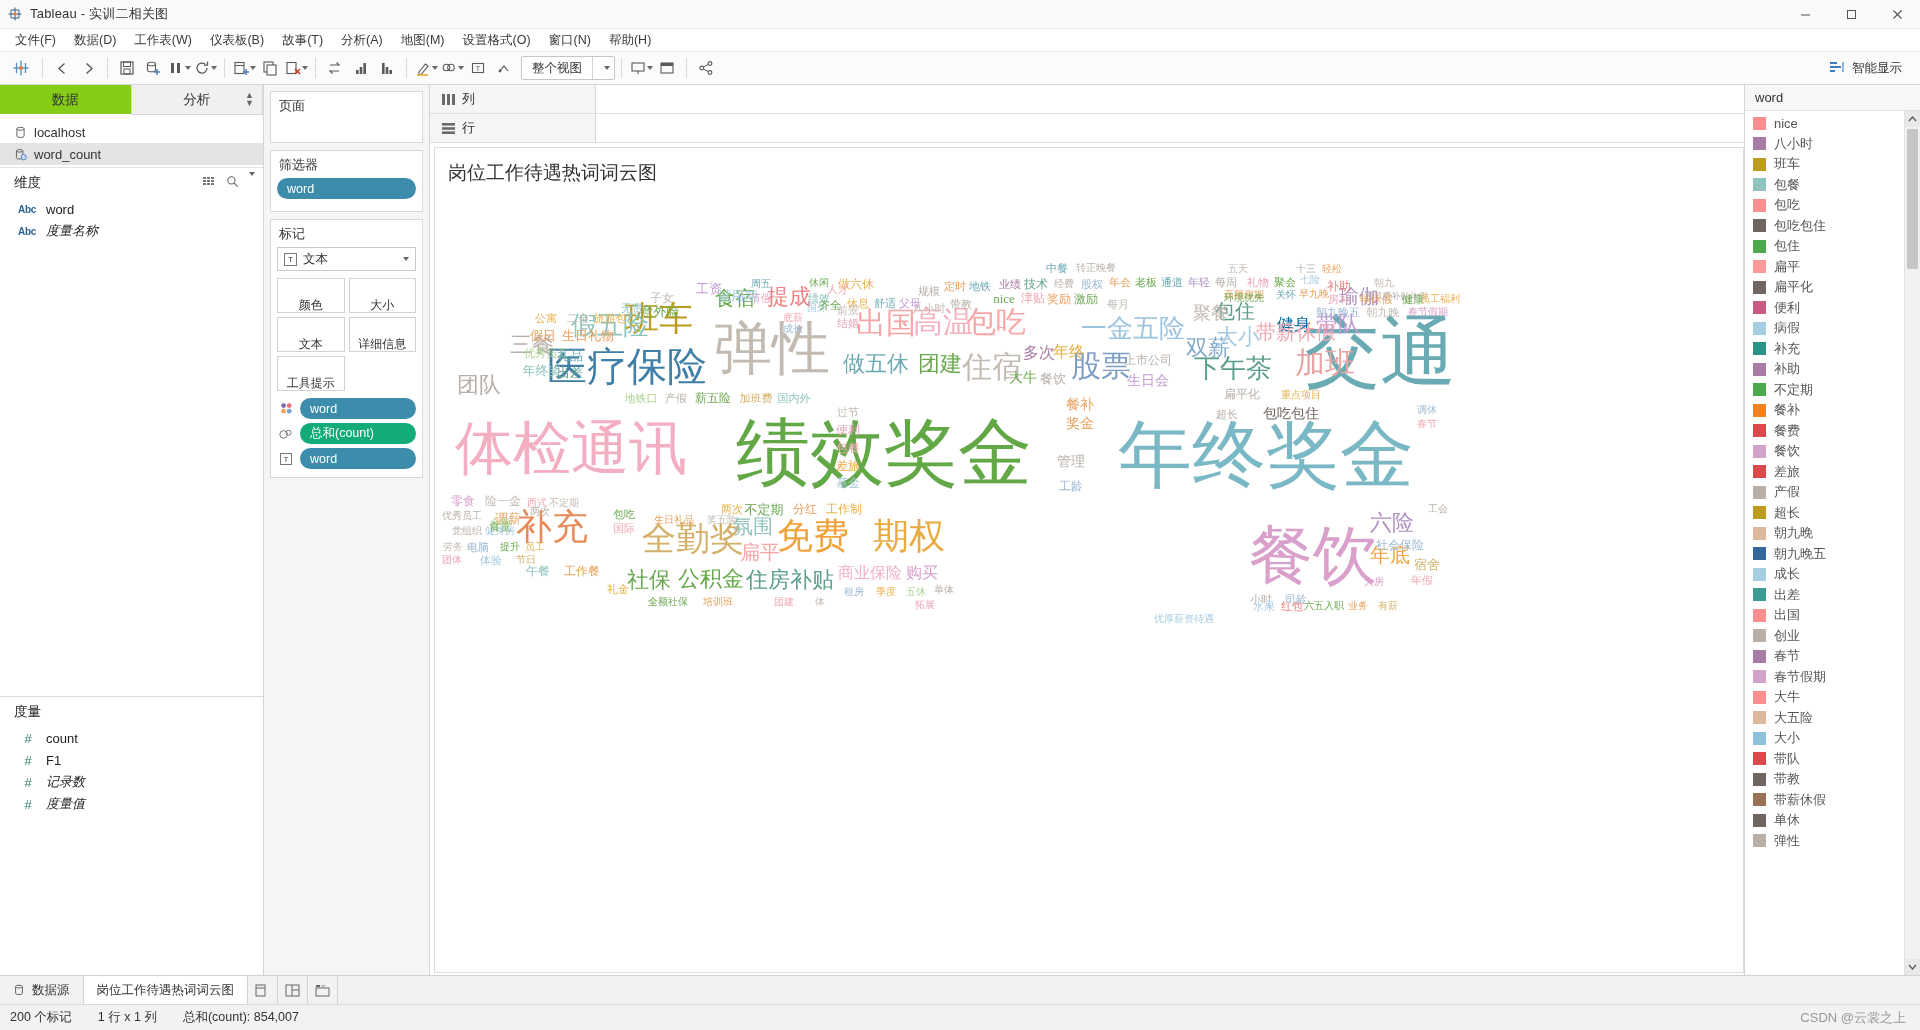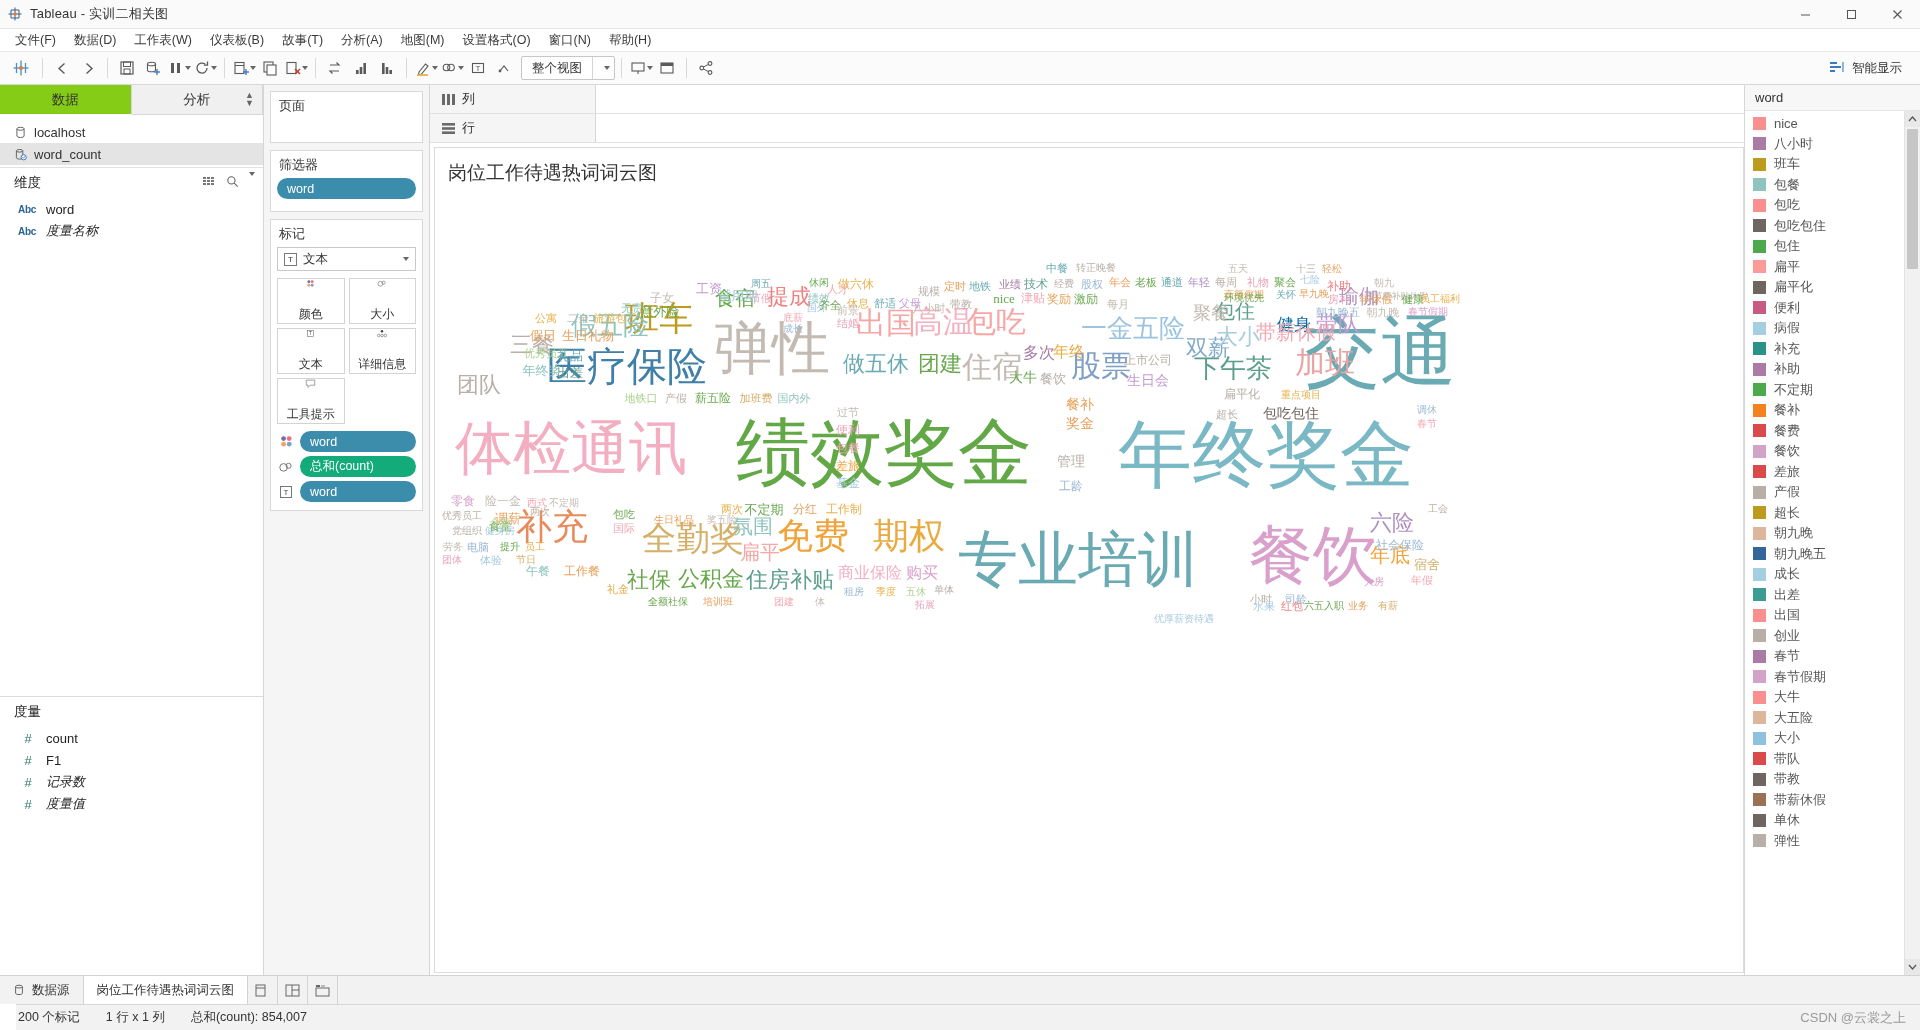--- a/index.html
+++ b/index.html
@@ -102,21 +102,21 @@
   .pill.green { background: #13ab79; }
   .marks-type {
     height: 24px; border: 1px solid #c9c9c9; background:#fff; display:flex; align-items:center;
     gap: 6px; padding: 0 6px; margin: 0 0 7px 0; font-size: 12.5px; color: #333; position: relative;
   }
   .marks-type .mt-caret { position:absolute; right: 6px; }
   .mt-box { width: 13px; height: 13px; border: 1px solid #7a7a7a; font-size: 8px; display:flex;
             align-items:center; justify-content:center; color:#333; }
   .mgrid { display: grid; grid-template-columns: 1fr 1fr; gap: 4px; }
   .mbtn {
-    border: 1px solid #d3d3d3; background: #fff; height: 46px; display: flex; flex-direction: column;
+    border: 1px solid #d3d3d3; background: #fff; height: 35px; display: flex; flex-direction: column;
     align-items: center; gap: 18px; font-size: 12px; color: #333;
   }
   .mpills { margin-top: 7px; display: flex; flex-direction: column; gap: 4px; }
   .mrow { display: flex; align-items: center; gap: 5px; }
   .mrow .mico { width: 18px; display:flex; align-items:center; justify-content:center; }
   .mrow .pill { flex: 1; margin-bottom: 0; }
 
   
   .viewarea { flex: 1; display: flex; flex-direction: column; min-width: 0; background: #fff; }
   .shelfbar { display: flex; flex-direction: column; }
@@ -158,22 +158,22 @@
   }
   .btab {
     display: flex; align-items: center; gap: 7px; padding: 0 13px; font-size: 12.5px; color: #333;
     border-right: 1px solid #d2d2d2;
   }
   .btab.active { background: #fff; }
   .btab.first { background: #f2f2f2; }
   .bnewbtn { width: 30px; display:flex; align-items:center; justify-content:center; border-right:1px solid #d2d2d2; color:#555; }
   .statusbar {
     height: 26px; flex: 0 0 26px; display: flex; align-items: center; gap: 26px;
-    background: #f2f2f2; border-top: 1px solid #d8d8d8; padding-left: 2px;
-    font-size: 12.5px; color: #333; margin-left: 16px;
+    background: #f2f2f2; border-top: 1px solid #d8d8d8; padding-left: 10px;
+    font-size: 12.5px; color: #333;
   }
   .wm { margin-left: auto; margin-right: 14px; color: #9a9a9a; font-size: 13px; }
   svg { shape-rendering: geometricPrecision; }
 </style>
 </head>
 <body>
 
 <div class="app">
 
   <div class="titlebar">
@@ -607,21 +607,20 @@
         </div>
       </div>
 
       <div class="canvaswrap">
         <div class="canvas">
           <div class="canvas-title">岗位工作待遇热词词云图</div>
           <div class="cloud" id="cloud">
               <span class="w" style="left: 945px; top: 204px; font-size: 76px; color: rgb(106, 170, 179);">交通</span>
               <span class="w" style="left: 831px; top: 307px; font-size: 74px; color: rgb(121, 184, 196);">年终奖金</span>
               <span class="w" style="left: 449px; top: 305px; font-size: 74px; color: rgb(99, 168, 70);">绩效奖金</span>
-              <span class="w" style="left: 643px; top: 412px; font-size: 60px; color: rgb(106, 170, 179);">专业培训</span>
               <span class="w" style="left: 878px; top: 408px; font-size: 64px; color: rgb(217, 160, 203);">餐饮</span>
               <span class="w" style="left: 136px; top: 301px; font-size: 58px; color: rgb(243, 174, 194);">体检通讯</span>
               <span class="w" style="left: 337px; top: 201px; font-size: 58px; color: rgb(195, 187, 178);">弹性</span>
               <span class="w" style="left: 192px; top: 219px; font-size: 40px; color: rgb(63, 127, 168);">医疗保险</span>
               <span class="w" style="left: 378px; top: 388px; font-size: 36px; color: rgb(240, 163, 58);">免费</span>
               <span class="w" style="left: 474px; top: 388px; font-size: 36px; color: rgb(232, 171, 65);">期权</span>
               <span class="w" style="left: 258px; top: 391px; font-size: 34px; color: rgb(212, 176, 106);">全勤奖</span>
               <span class="w" style="left: 117px; top: 379px; font-size: 36px; color: rgb(232, 139, 90);">补充</span>
               <span class="w" style="left: 224px; top: 171px; font-size: 34px; color: rgb(189, 155, 30);">班车</span>
               <span class="w" style="left: 557px; top: 219px; font-size: 30px; color: rgb(195, 187, 178);">住宿</span>

